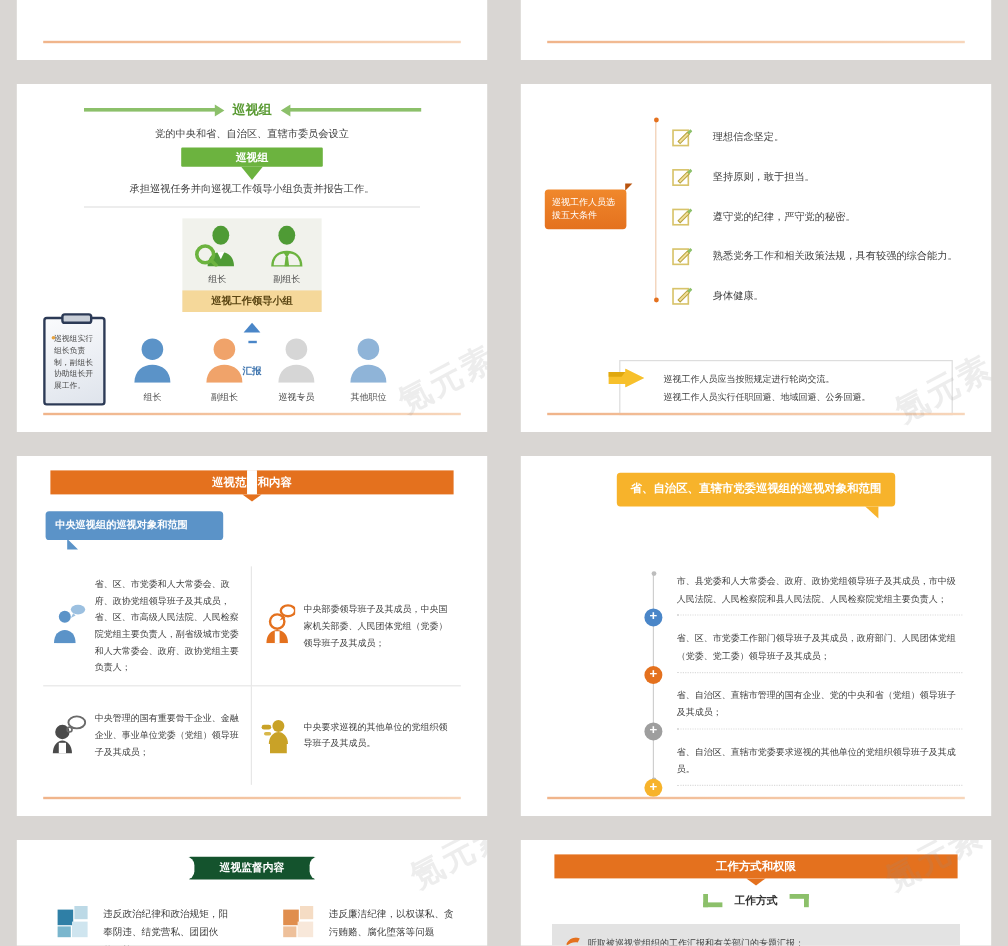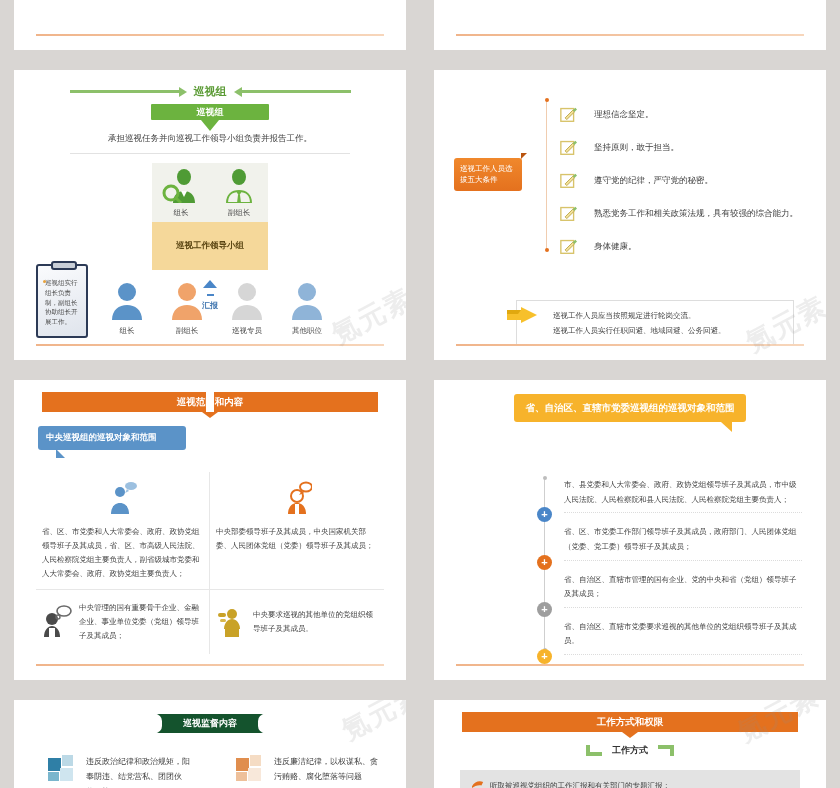--- a/index.html
+++ b/index.html
@@ -69,30 +69,30 @@
   .s2-hr { border-top: 1px solid #e2e2e2; margin: 8px 34px 0; }
   .s2-leadbox {
     margin: 9px auto 0; width: 116px; background: #f1f2ec; padding: 6px 0 0;
     text-align: center;
   }
   .ppl2 { display: flex; justify-content: center; gap: 14px; }
   .ppl2 .cell { width: 44px; }
   .ppl2 .lbl { font-size: 7.5px; color: #4a4a4a; margin-top: 1px; }
   .s2-leadlabel {
     margin-top: 4px; background: #f5d89a; color: #5a4512;
-    font-size: 8.5px; font-weight: bold; padding: 18px 0;
+    font-size: 8.5px; font-weight: bold; padding: 3px 0;
   }
   .s2-up { text-align: center; margin-top: 4px; }
   .s2-up .glyph {
     display: inline-block; width: 0; height: 0;
     border-left: 7px solid transparent; border-right: 7px solid transparent;
     border-bottom: 8px solid #4a86c8;
   }
   .s2-up .bar { width: 7px; height: 2px; background: #4a86c8; margin: 1.5px auto 0; }
-  .s2-up .txt { font-size: 8px; color: #3b72ad; font-weight: bold; margin-top: 4px; }
+  .s2-up .txt { font-size: 8px; color: #3b72ad; font-weight: bold; margin-top: 18px; }
   .s2-bottom { position: absolute; left: 22px; right: 22px; bottom: 22px; display: flex; align-items: flex-end; }
   .clipboard {
     width: 52px; height: 74px; border: 2px solid #2c3a56; border-radius: 3px;
     background: linear-gradient(160deg,#fafbfd,#dfe4ec);
     position: relative; flex: 0 0 auto;
   }
   .clipboard .clip {
     position: absolute; top: -5px; left: 13px; width: 26px; height: 9px;
     background: #c9cfd8; border: 2px solid #2c3a56; border-radius: 3px;
   }
@@ -156,21 +156,21 @@
     background: #5b93c8; color: #fff; font-size: 8.5px; font-weight: bold;
     padding: 6px 8px; border-radius: 3px;
   }
   .bubble-blue::after {
     content: ""; position: absolute; left: 18px; bottom: -8px;
     border-left: 9px solid #5b93c8; border-top: 9px solid transparent; border-right: 9px solid transparent;
   }
   .quad { position: absolute; left: 22px; right: 22px; top: 92px; bottom: 26px; display: grid;
           grid-template-columns: 1fr 1fr; grid-template-rows: 1fr 1fr; }
   .quad > div { display: flex; align-items: center; gap: 7px; padding: 8px 6px; }
-  .quad .q1, .quad .q2 { border-bottom: 1px solid #e7e7e7; flex-direction: column; }
+  .quad .q1, .quad .q2 { border-bottom: 1px solid #e7e7e7; }
   .quad .q1, .quad .q3 { border-right: 1px solid #e7e7e7; }
   .quad .ic { flex: 0 0 auto; width: 30px; }
   .quad .tx { font-size: 7.5px; line-height: 1.85; color: #3e3e3e; }
 
   
   .bubble-yellow {
     position: relative; margin: 14px auto 0; width: 232px;
     background: #f7b32b; color: #fff; font-size: 9.5px; font-weight: bold;
     text-align: center; padding: 7px 10px; border-radius: 3px; line-height: 1.5;
   }
@@ -252,20 +252,21 @@
 
     <div class="orange-rule"></div>
   </div>
 
   <div class="slide s2">
     <div class="s2-arrowline">
       <span class="arr left"></span>
       <span class="s2-title">巡视组</span>
       <span class="arr right"></span>
     </div>
+    <div class="s2-sub">党的中央和省、自治区、直辖市委员会设立</div>
     <div class="s2-greenbox">巡视组</div>
     <div class="s2-downarrow"></div>
     <div class="s2-desc">承担巡视任务并向巡视工作领导小组负责并报告工作。</div>
     <div class="s2-hr"></div>
 
     <div class="s2-leadbox">
       <div class="ppl2">
         <div class="cell">
           <svg width="44" height="34" viewBox="0 0 44 34">
             <ellipse cx="25" cy="8" rx="7" ry="8" fill="#4f9b35"></ellipse>

